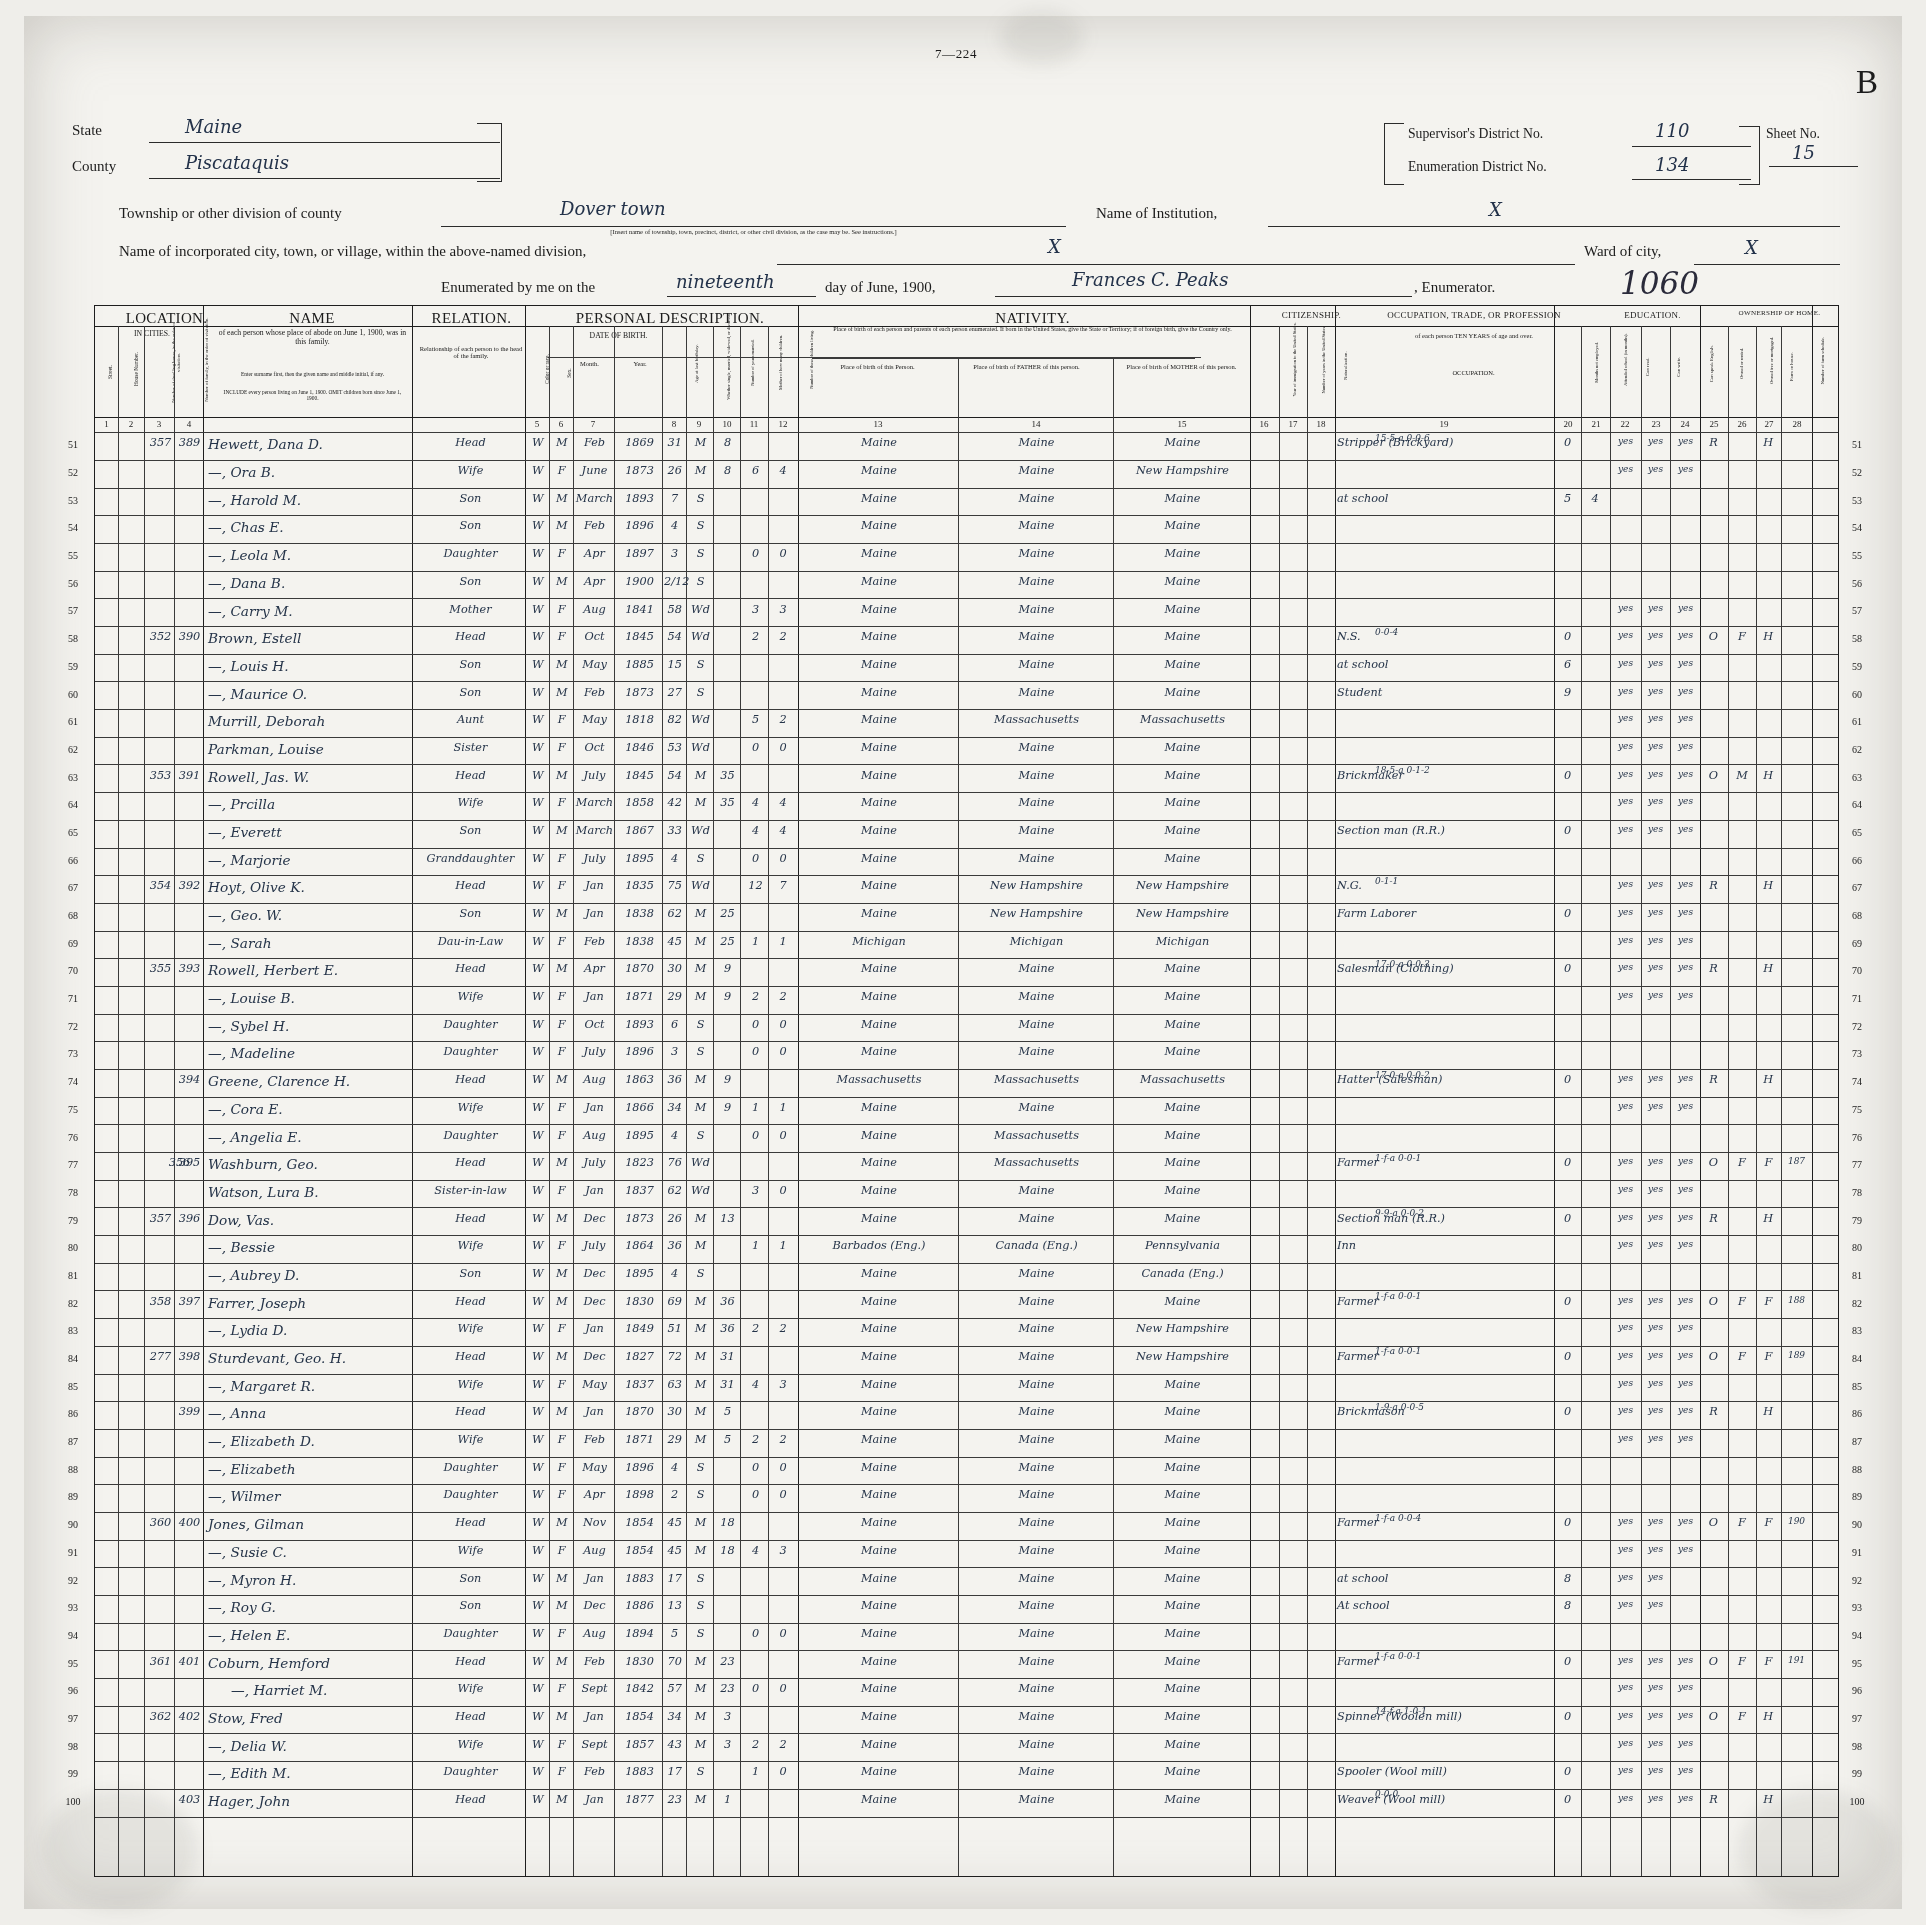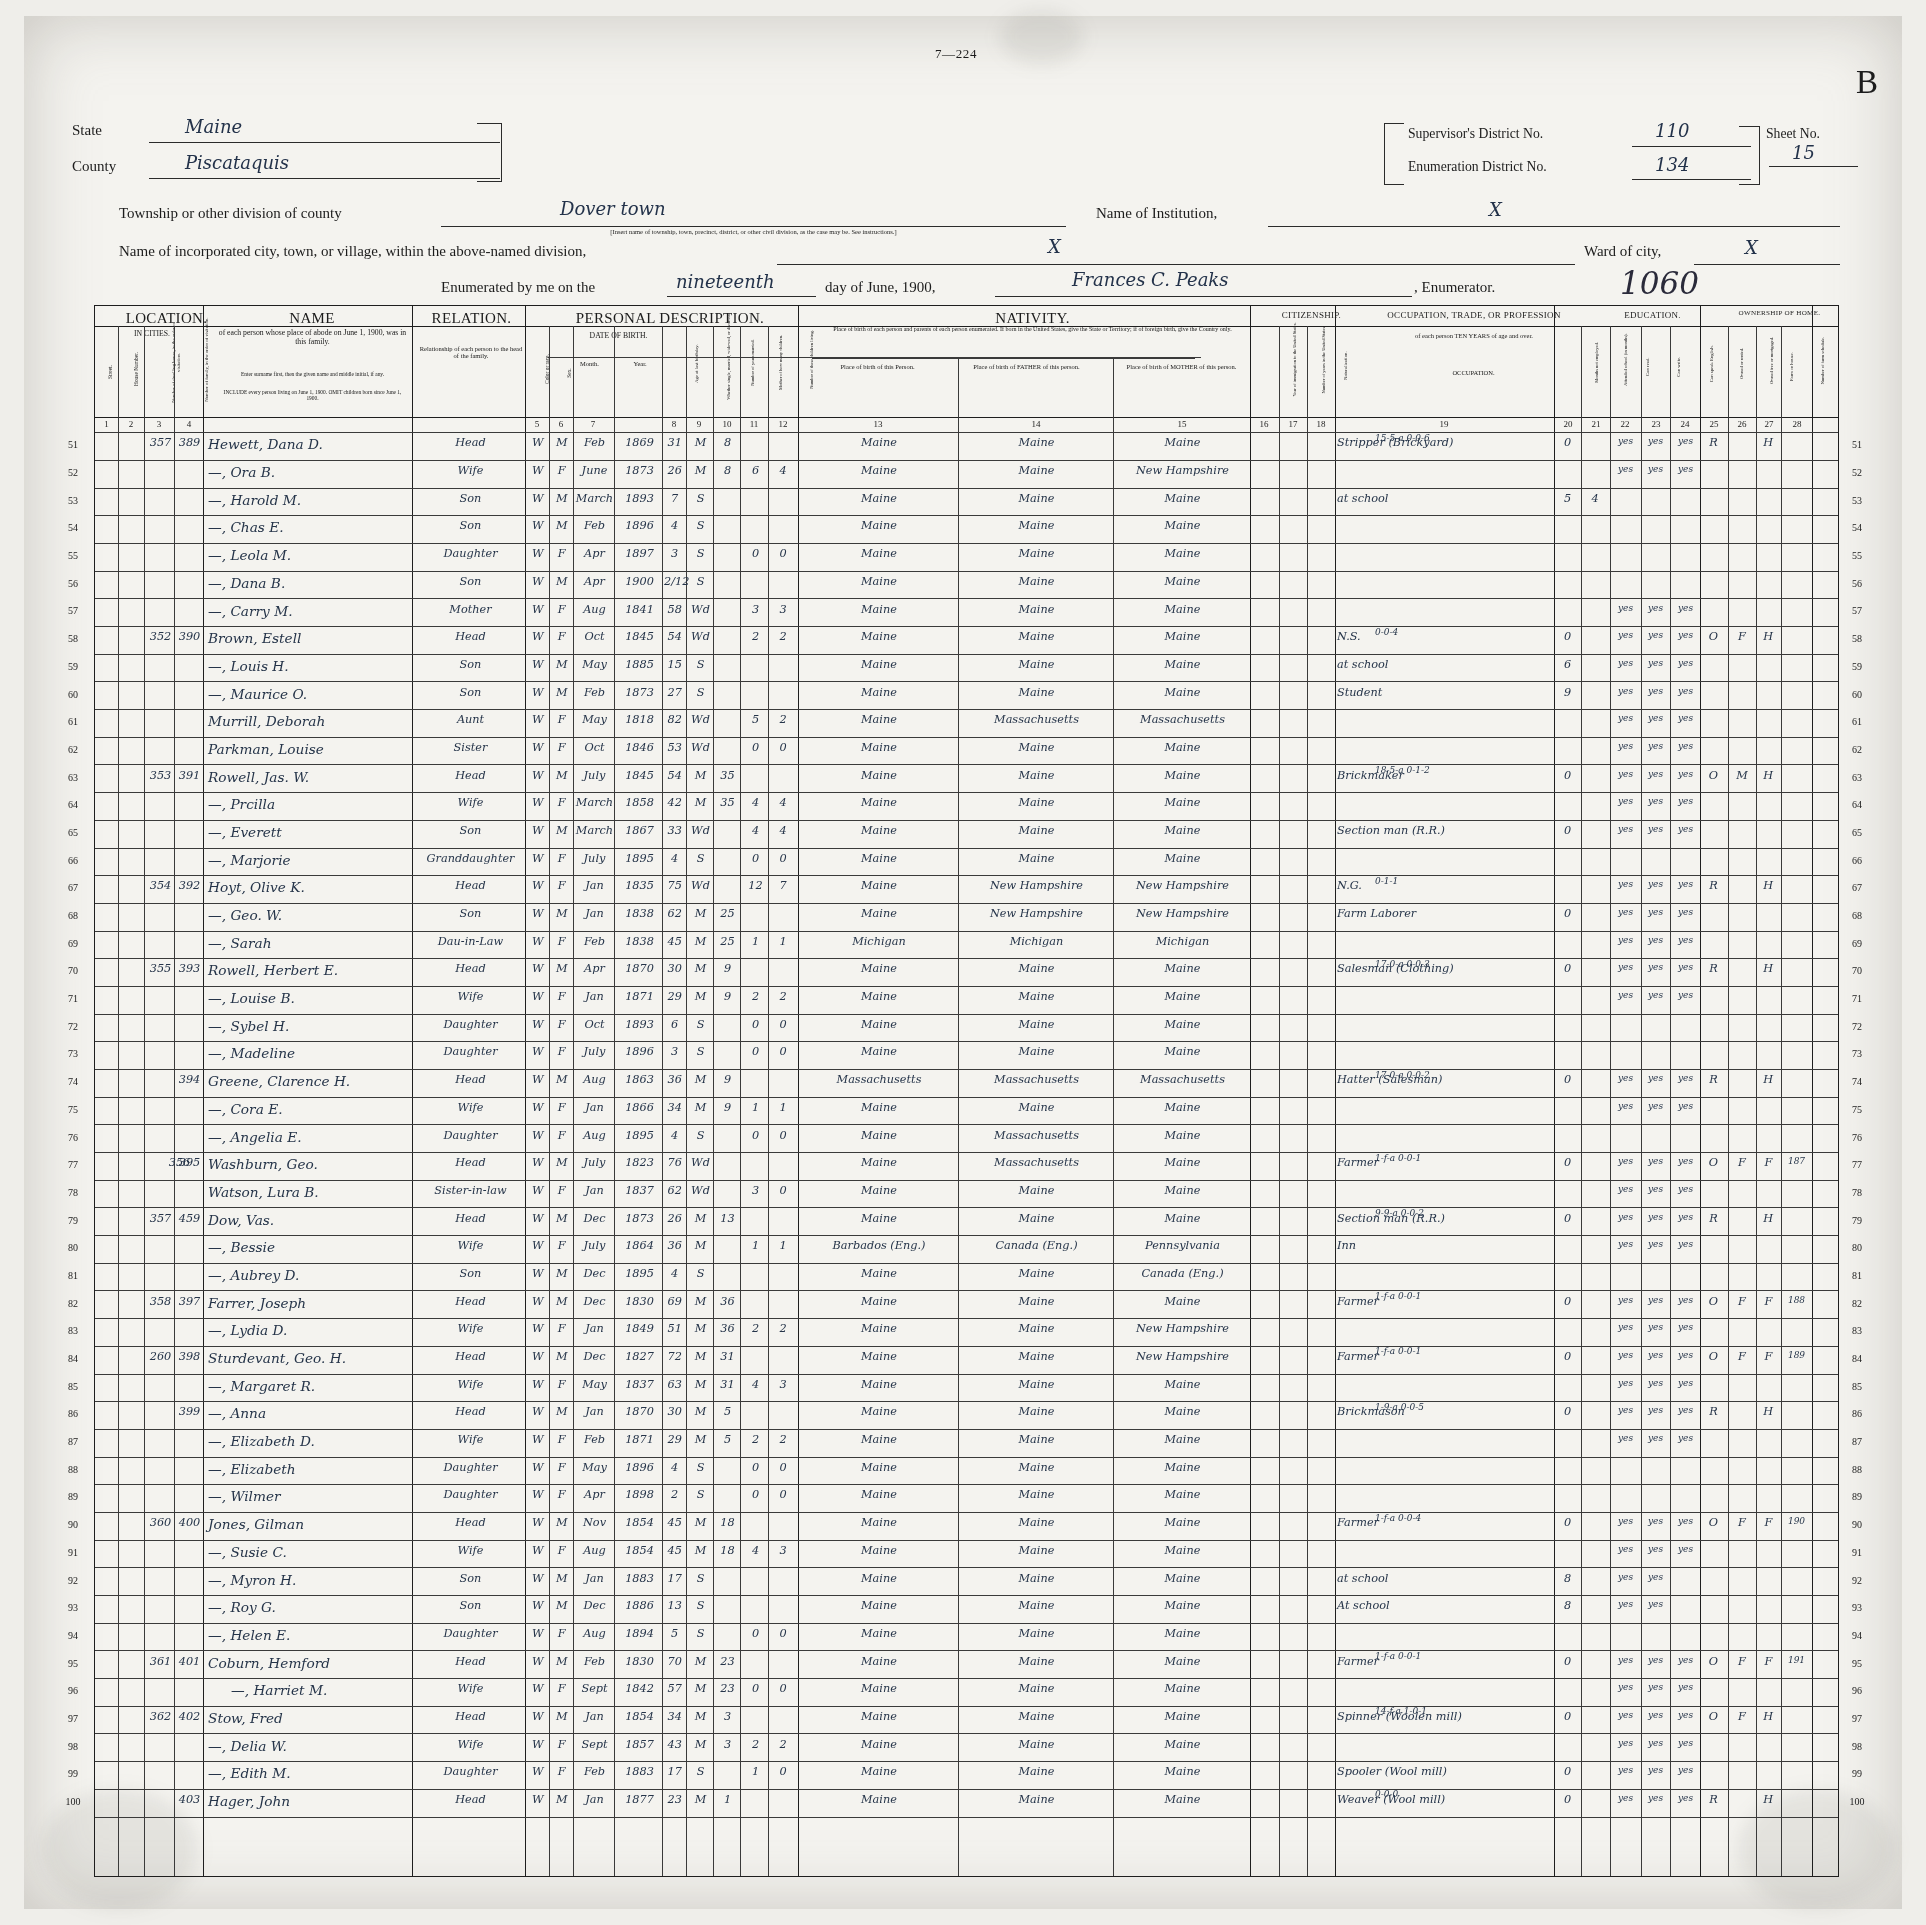--- a/index.html
+++ b/index.html
@@ -820,21 +820,21 @@
           <div class="cell c s" style="left:675px;top:878px;width:26px;">0</div>
           <div class="cell c s" style="left:706px;top:878px;width:156px;">Maine</div>
           <div class="cell c s" style="left:866px;top:878px;width:151px;">Maine</div>
           <div class="cell c s" style="left:1021px;top:878px;width:133px;">Maine</div>
           <div class="cell c xs" style="left:1516px;top:878px;width:29px;">yes</div>
           <div class="cell c xs" style="left:1547px;top:878px;width:27px;">yes</div>
           <div class="cell c xs" style="left:1577px;top:878px;width:27px;">yes</div>
           <div class="rowno prt" style="left:-35px;top:909px;">79</div>
           <div class="rowno prt" style="left:1749px;top:909px;">79</div>
           <div class="cell c s" style="left:52px;top:906px;width:27px;">357</div>
-          <div class="cell c s" style="left:81px;top:906px;width:27px;">459</div>
+          <div class="cell c s" style="left:81px;top:906px;width:27px;">396</div>
           <div class="cell " style="left:113px;top:906px;width:202px;">Dow, Vas.</div>
           <div class="cell c s" style="left:322px;top:906px;width:107px;">Head</div>
           <div class="cell c s" style="left:432px;top:906px;width:21.4px;">W</div>
           <div class="cell c s" style="left:456px;top:906px;width:21.4px;">M</div>
           <div class="cell c s" style="left:480px;top:906px;width:39px;">Dec</div>
           <div class="cell c s" style="left:522px;top:906px;width:45px;">1873</div>
           <div class="cell c s" style="left:569px;top:906px;width:21.4px;">26</div>
           <div class="cell c s" style="left:593px;top:906px;width:25px;">M</div>
           <div class="cell c s" style="left:620px;top:906px;width:25px;">13</div>
           <div class="cell c s" style="left:706px;top:906px;width:156px;">Maine</div>
@@ -920,21 +920,21 @@
           <div class="cell c s" style="left:648px;top:1016px;width:25px;">2</div>
           <div class="cell c s" style="left:675px;top:1016px;width:26px;">2</div>
           <div class="cell c s" style="left:706px;top:1016px;width:156px;">Maine</div>
           <div class="cell c s" style="left:866px;top:1016px;width:151px;">Maine</div>
           <div class="cell c s" style="left:1021px;top:1016px;width:133px;">New Hampshire</div>
           <div class="cell c xs" style="left:1516px;top:1016px;width:29px;">yes</div>
           <div class="cell c xs" style="left:1547px;top:1016px;width:27px;">yes</div>
           <div class="cell c xs" style="left:1577px;top:1016px;width:27px;">yes</div>
           <div class="rowno prt" style="left:-35px;top:1047px;">84</div>
           <div class="rowno prt" style="left:1749px;top:1047px;">84</div>
-          <div class="cell c s" style="left:52px;top:1044px;width:27px;">260</div>
+          <div class="cell c s" style="left:52px;top:1044px;width:27px;">277</div>
           <div class="cell c s" style="left:81px;top:1044px;width:27px;">398</div>
           <div class="cell " style="left:113px;top:1044px;width:202px;">Sturdevant, Geo. H.</div>
           <div class="cell c s" style="left:322px;top:1044px;width:107px;">Head</div>
           <div class="cell c s" style="left:432px;top:1044px;width:21.4px;">W</div>
           <div class="cell c s" style="left:456px;top:1044px;width:21.4px;">M</div>
           <div class="cell c s" style="left:480px;top:1044px;width:39px;">Dec</div>
           <div class="cell c s" style="left:522px;top:1044px;width:45px;">1827</div>
           <div class="cell c s" style="left:569px;top:1044px;width:21.4px;">72</div>
           <div class="cell c s" style="left:593px;top:1044px;width:25px;">M</div>
           <div class="cell c s" style="left:620px;top:1044px;width:25px;">31</div>

